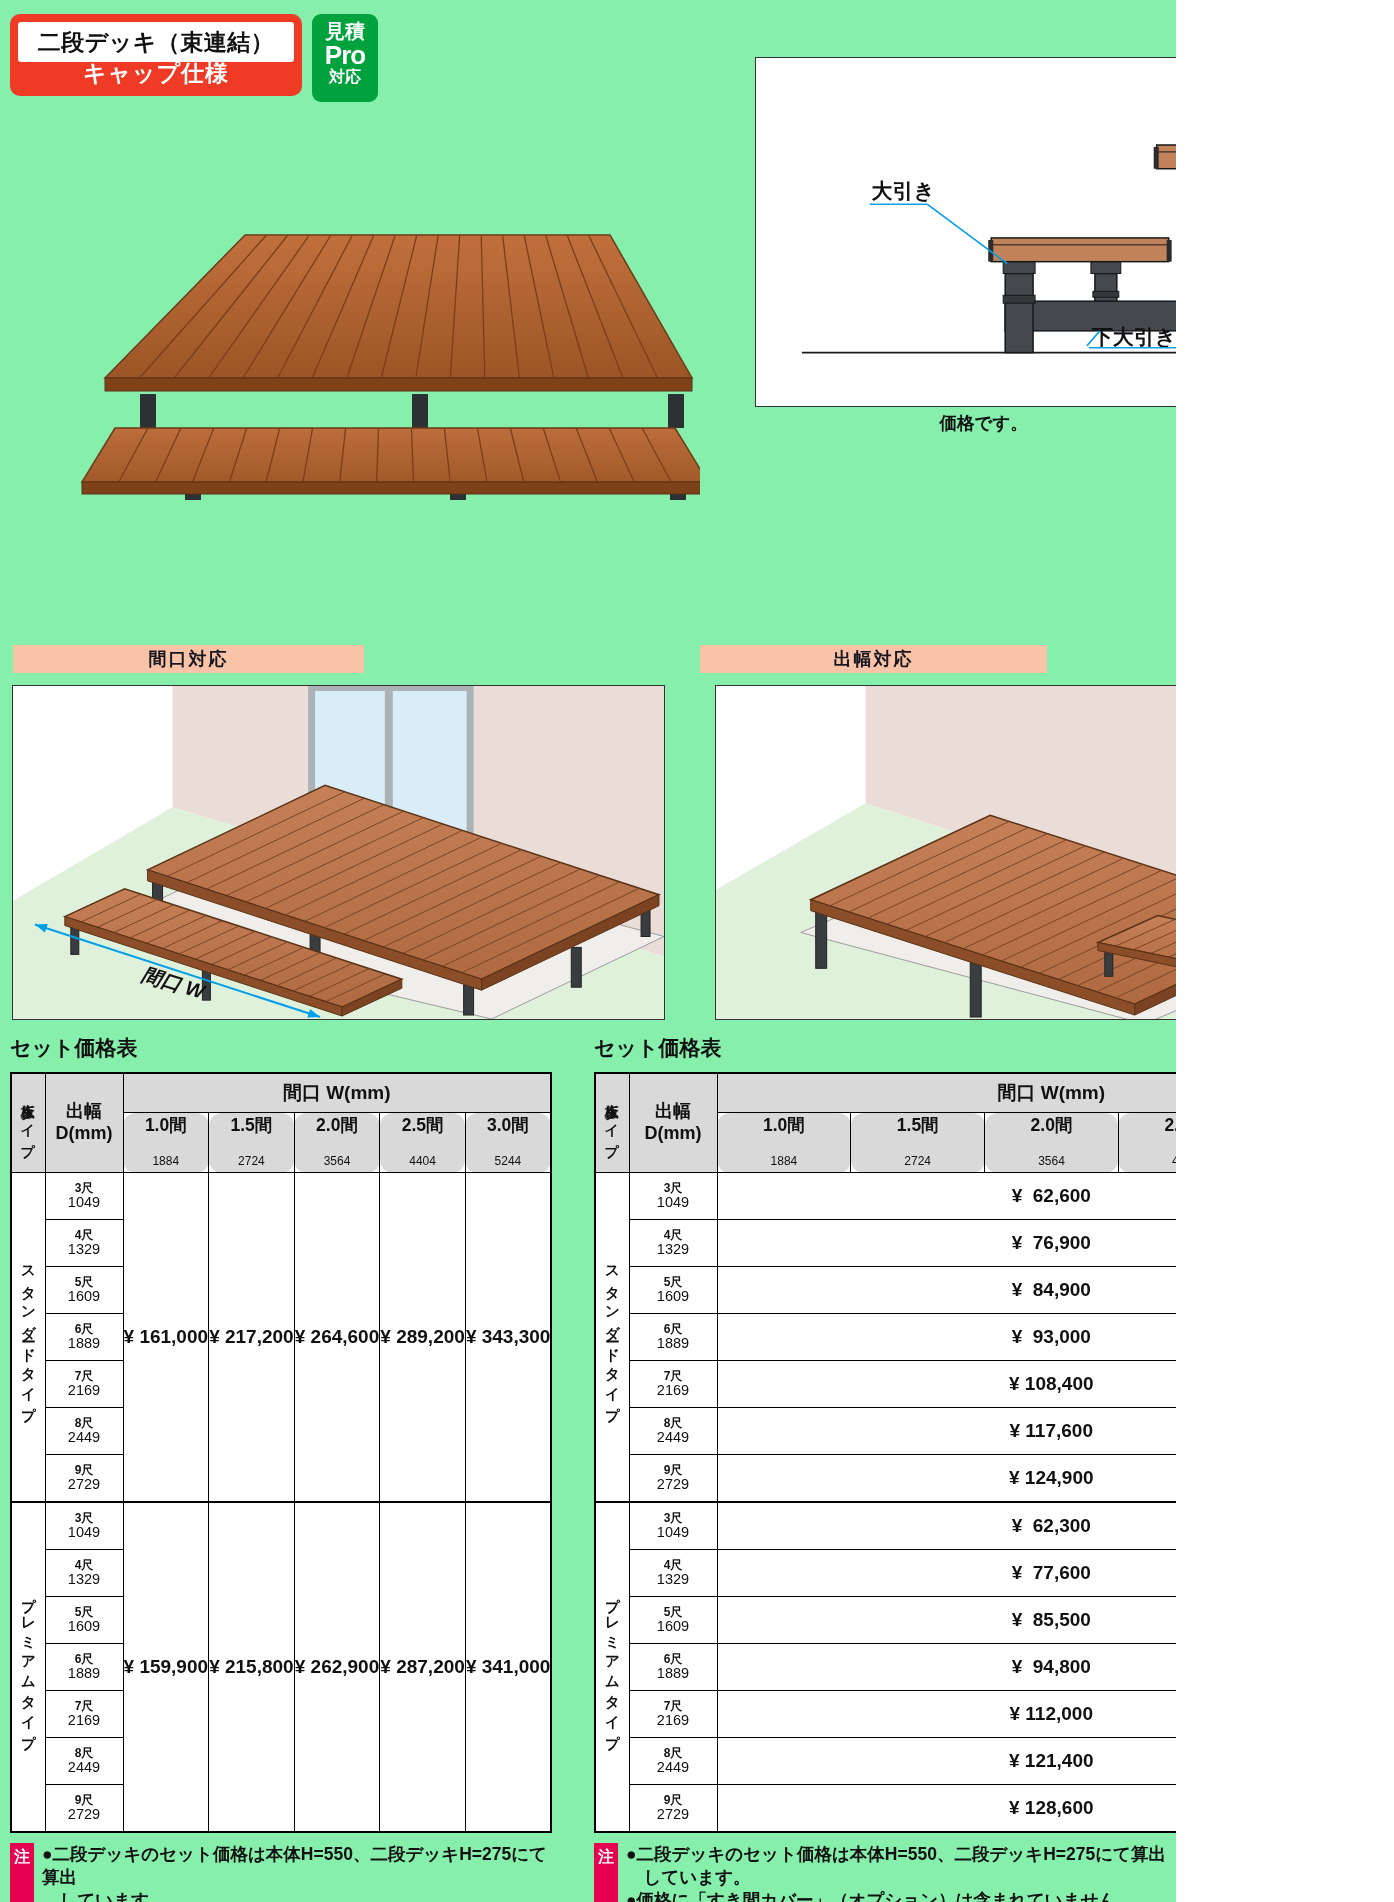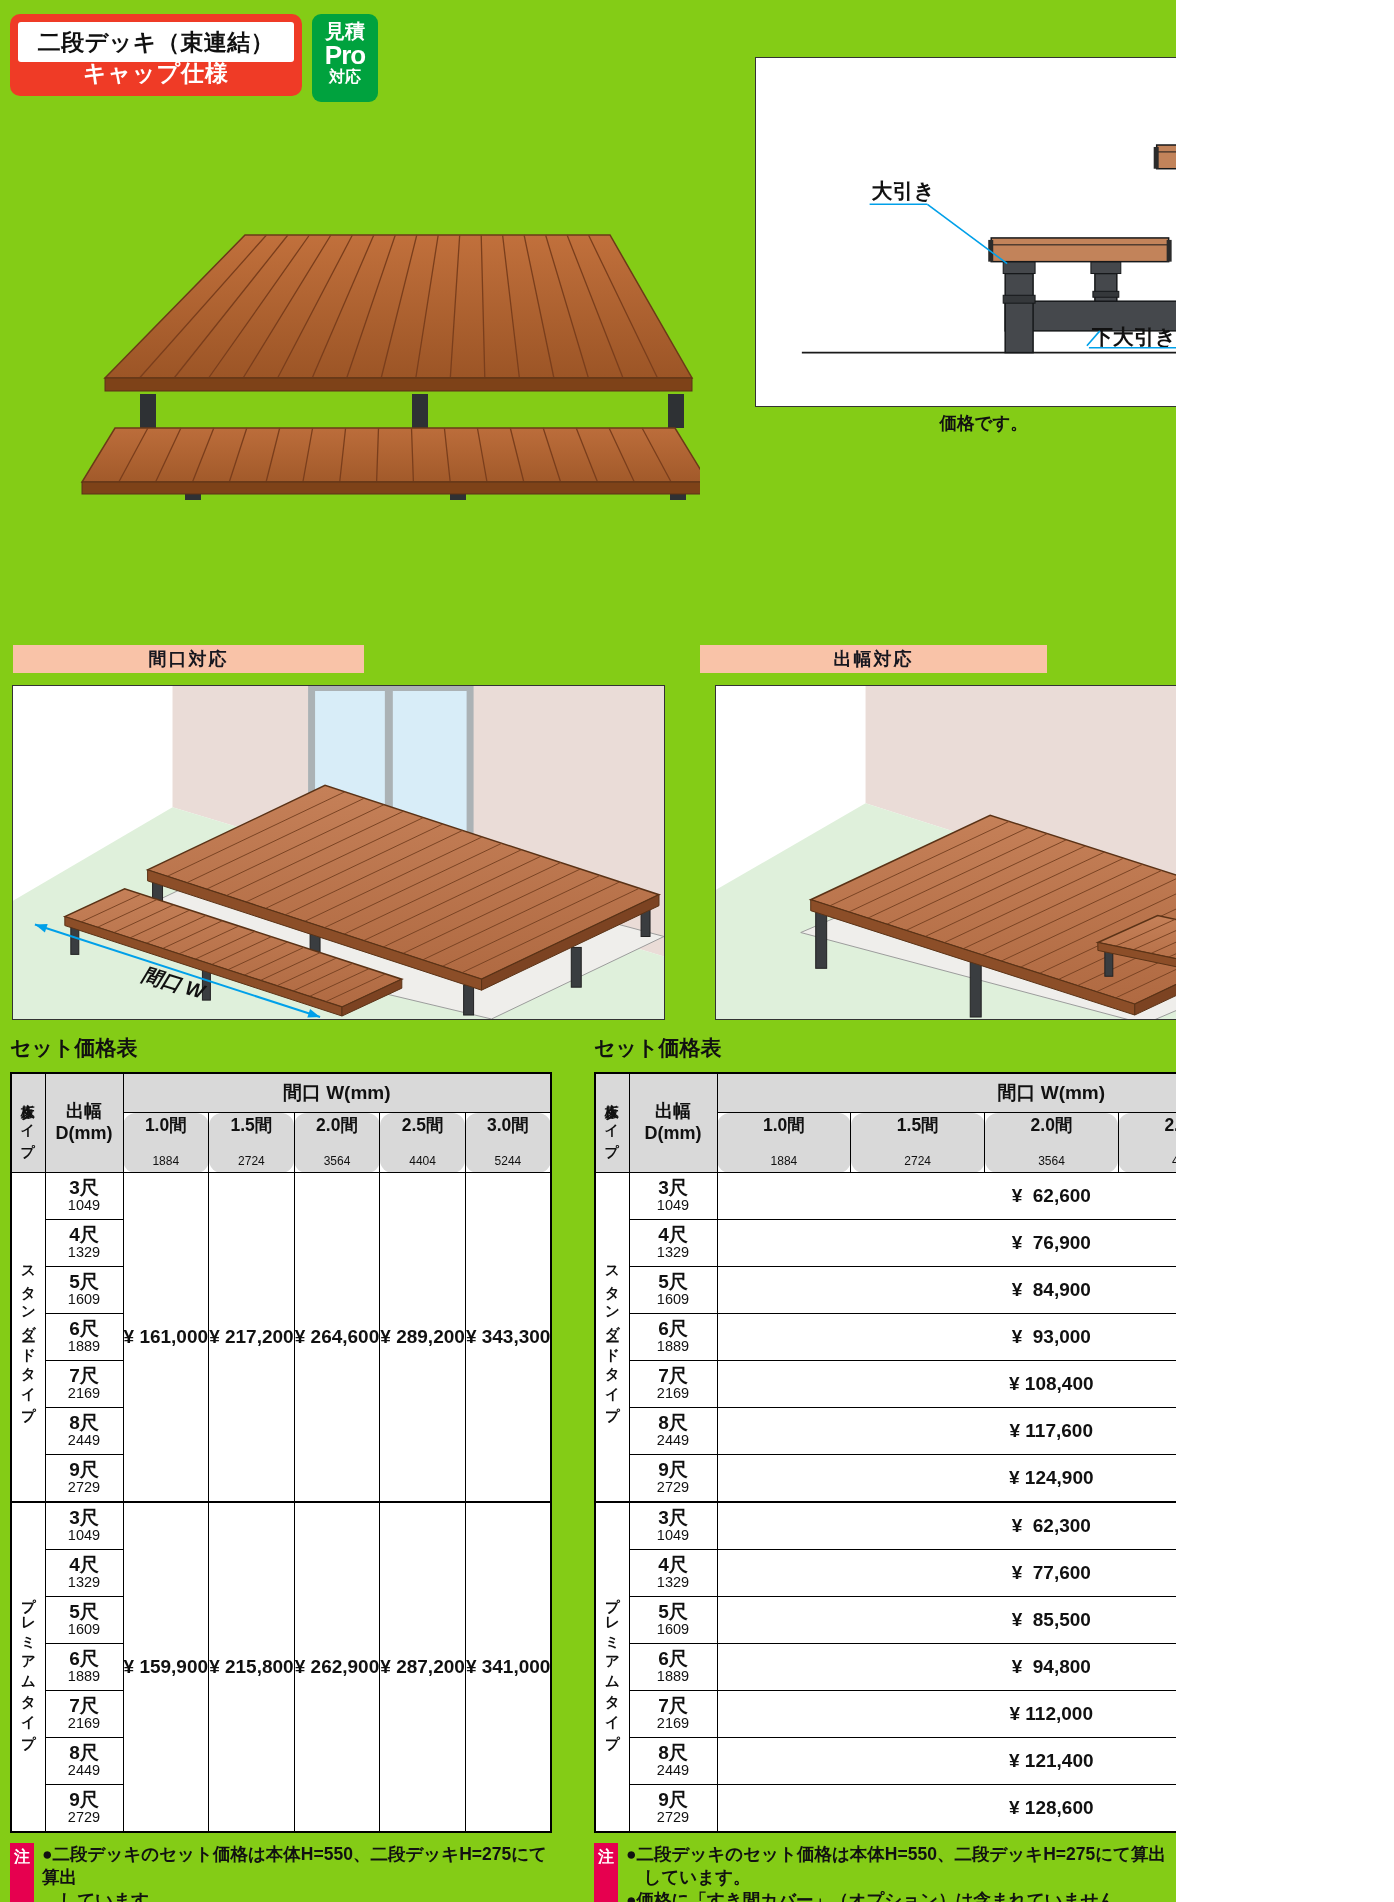--- a/index.html
+++ b/index.html
@@ -1,17 +1,17 @@
 <!DOCTYPE html>
 <html><head>
 <meta charset="utf-8">
 <style>
   html,body{margin:0;padding:0;background:#fff;}
   body{font-family:"Liberation Sans","DejaVu Sans",sans-serif;color:#111;}
-  .page{position:relative;width:1176px;height:1902px;background:#84cc16;overflow:hidden;}
+  .page{position:relative;width:1176px;height:1902px;background:#86efac;overflow:hidden;}
 
   
   .badge-red{position:absolute;left:10px;top:14px;width:292px;height:82px;background:#EF3B26;border-radius:10px;}
   .badge-red .inner{position:absolute;left:8px;top:8px;right:8px;height:40px;background:#fff;border-radius:3px;
     display:flex;align-items:center;justify-content:center;font-size:23px;font-weight:bold;color:#111;letter-spacing:.5px;}
   .badge-red .sub{position:absolute;left:0;right:0;bottom:8px;height:30px;display:flex;align-items:center;justify-content:center;
     color:#fff;font-size:23px;font-weight:bold;letter-spacing:1px;}
   
   .badge-green{position:absolute;left:312px;top:14px;width:66px;height:88px;background:#00A23E;border-radius:9px;
     color:#fff;text-align:center;font-weight:bold;line-height:1.04;padding-top:7px;box-sizing:border-box;}
@@ -51,21 +51,21 @@
   td.hd{background:#D9D9D9;}
   .span-h{font-size:19px;font-weight:600;height:38px;}
   .col-h .ct{font-size:17.5px;font-weight:bold;line-height:1.1;margin-top:3px;}
   .col-h .cm{font-size:12px;font-weight:500;line-height:1.15;margin-bottom:3px;margin-top:20px;}
   .col-h{height:54px;border-radius:13px;}
   .depth-h div{font-size:18px;font-weight:600;line-height:1.2;}
   .vtext{writing-mode:vertical-rl;display:inline-block;line-height:1;letter-spacing:2px;font-weight:600;}
   td.corner .vtext{font-size:14px;}
   td.type .vtext{font-size:14.5px;letter-spacing:3px;}
   td.rl{height:46px;}
-  .rs{font-size:19px;font-weight:600;line-height:1.05;}
+  .rs{font-size:12px;font-weight:600;line-height:1.05;}
   .rm{font-size:14.5px;font-weight:500;line-height:1.05;}
   td.price-cell{font-size:19px;font-weight:600;white-space:pre;}
   tr.sep td{border-top:2px solid #000;}
 
   
   .note{position:absolute;top:1843px;display:flex;align-items:stretch;}
   .note.n-left{left:10px;width:540px;}
   .note.n-right{left:594px;width:791px;}
   .note-badge{width:24px;background:#E6004F;color:#fff;font-size:16px;font-weight:bold;text-align:center;
     padding-top:4px;box-sizing:border-box;flex:0 0 24px;}

